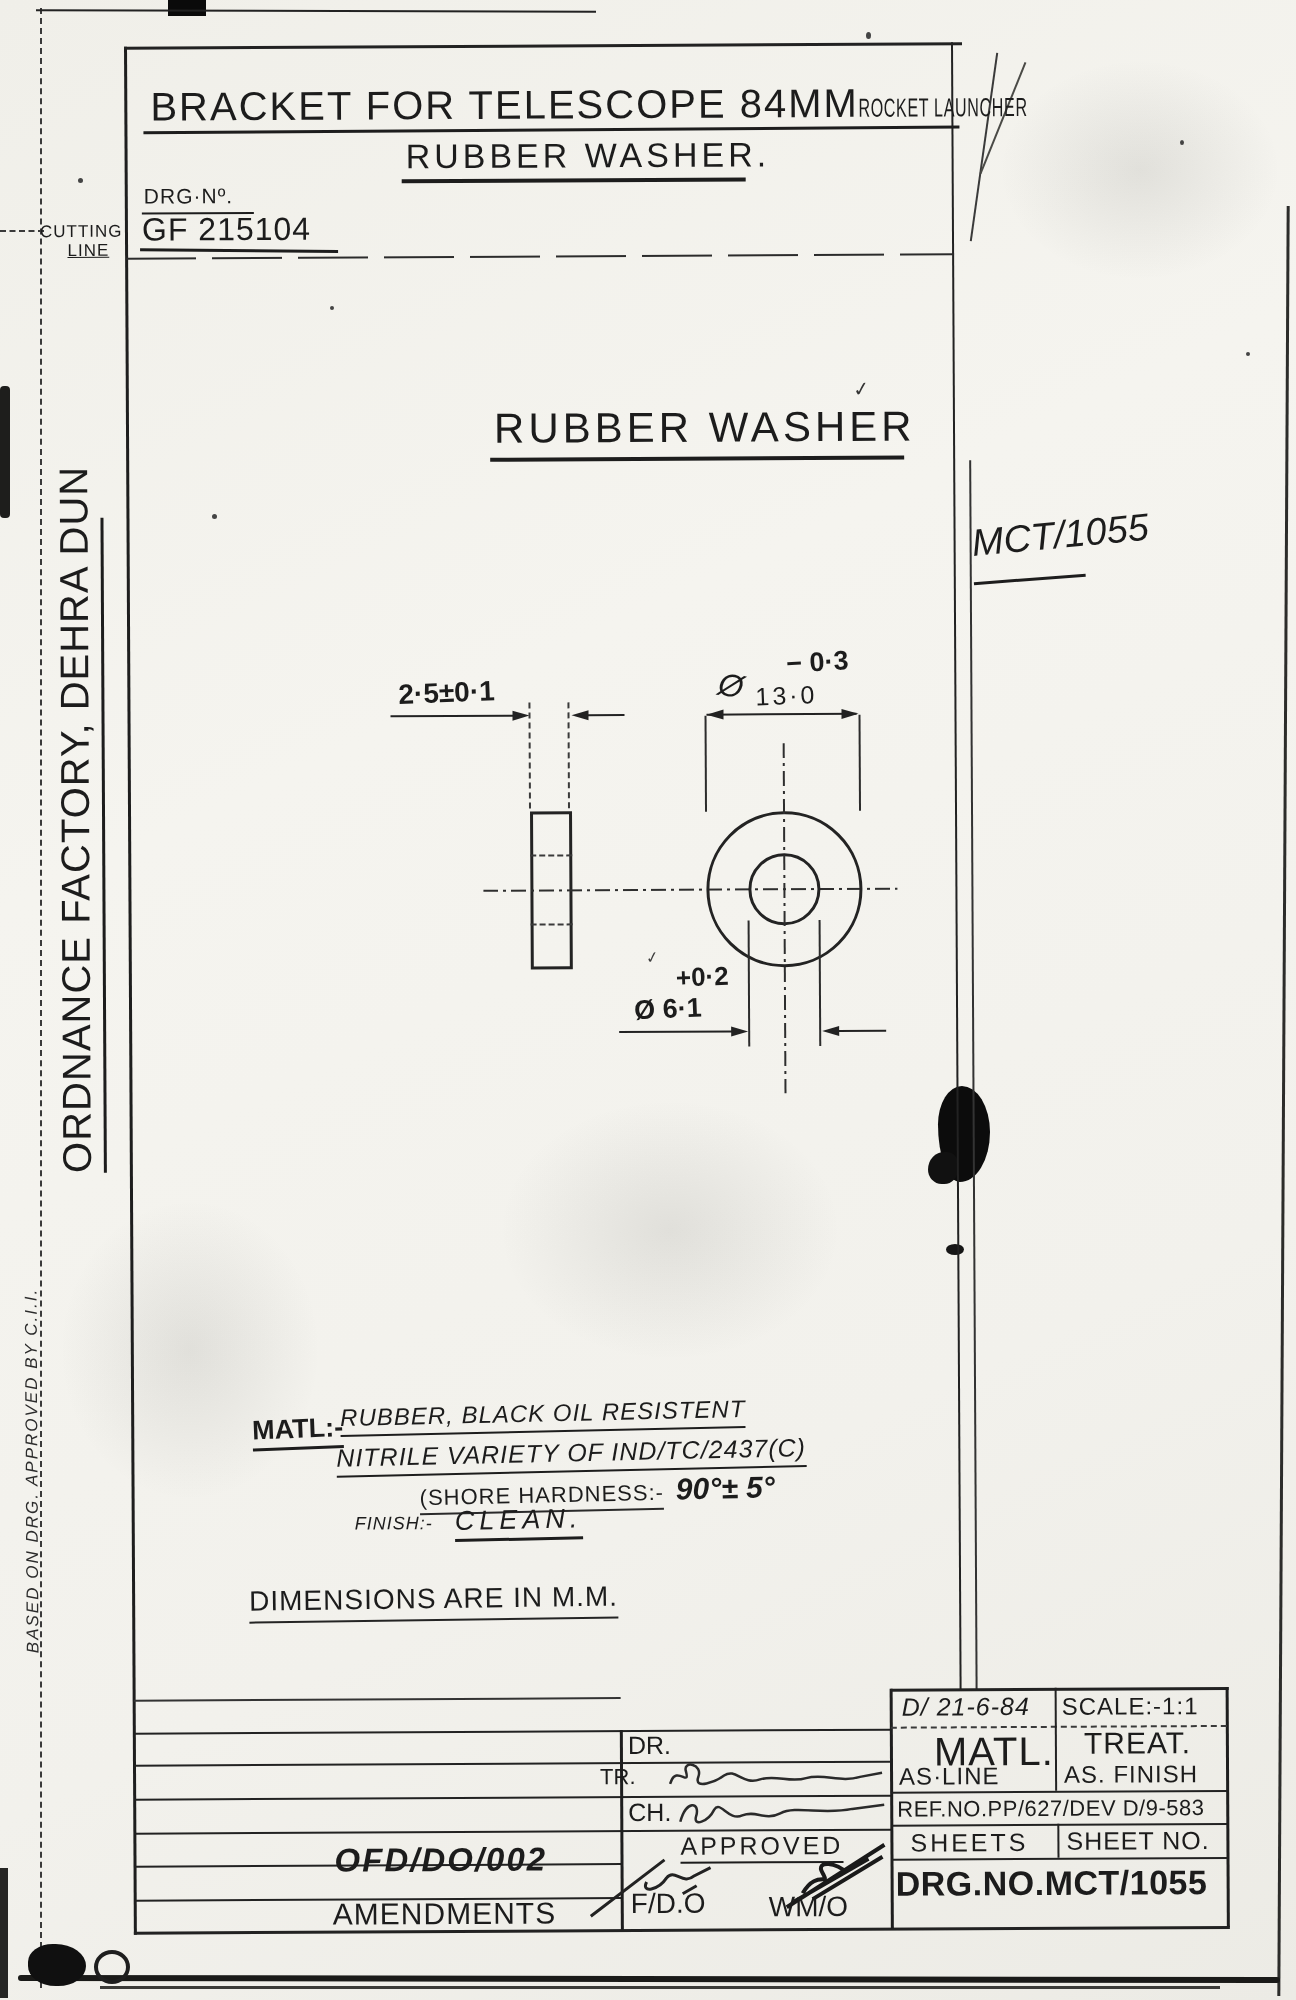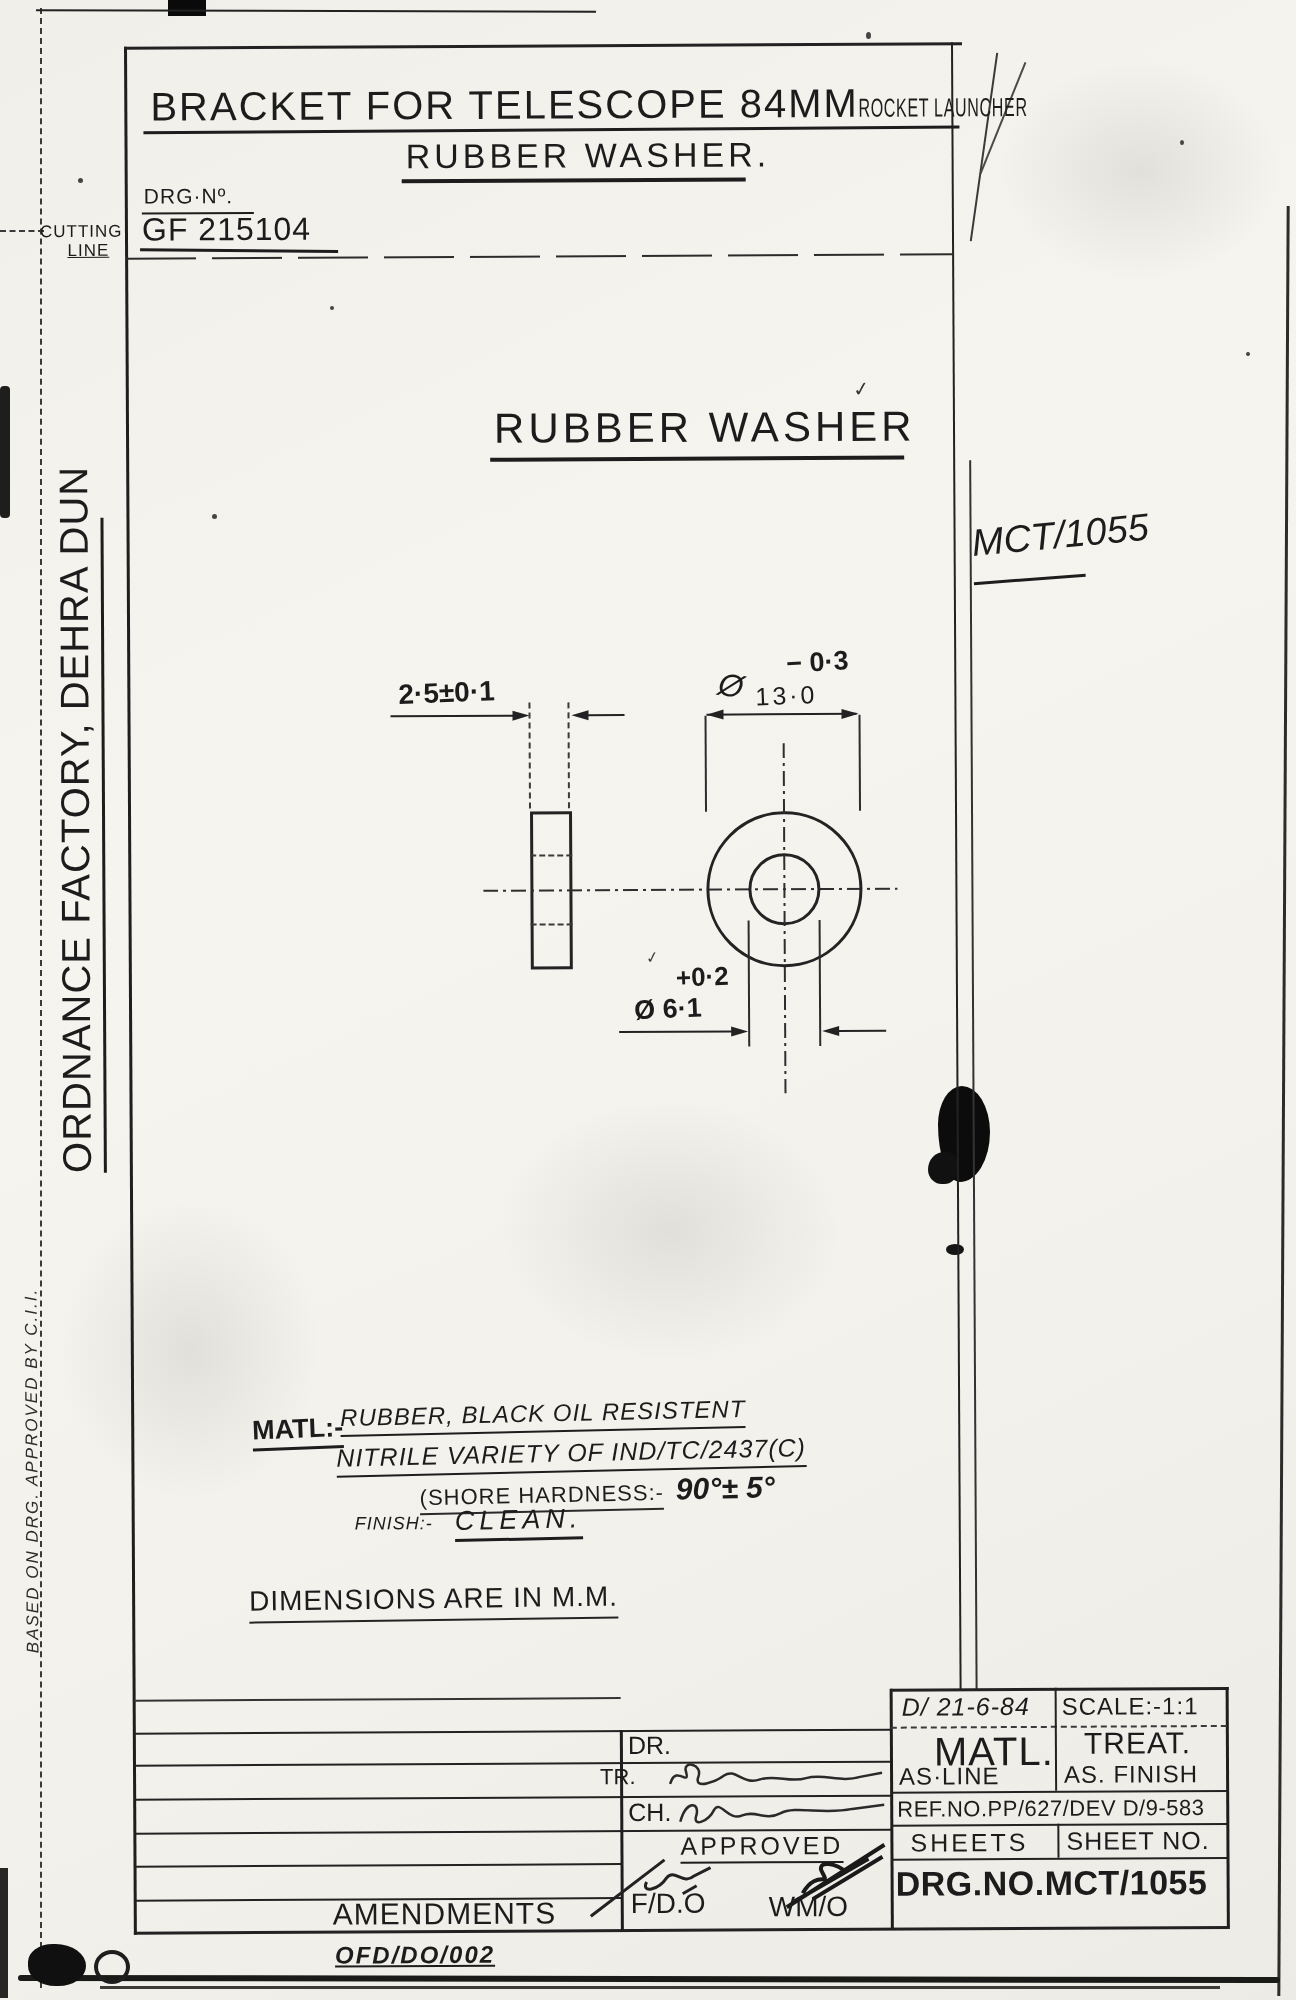--- a/index.html
+++ b/index.html
@@ -136,21 +136,21 @@
     <div class="abs ink nowrap" style="left:246px;top:1582px;font-size:28px;letter-spacing:1px;border-bottom:2.5px solid #242424;padding-bottom:4px;transform:rotate(-0.5deg);">DIMENSIONS ARE IN M.M.</div>
 
     <div class="abs hl" style="left:130px;top:1697px;width:487px;height:2px;background:#333;"></div>
     <div class="abs hl" style="left:130px;top:1730px;width:757px;"></div>
     <div class="abs hl" style="left:130px;top:1762px;width:757px;"></div>
     <div class="abs hl" style="left:130px;top:1796px;width:757px;"></div>
     <div class="abs hl" style="left:130px;top:1830px;width:757px;"></div>
     <div class="abs hl" style="left:130px;top:1863px;width:487px;"></div>
     <div class="abs hl" style="left:130px;top:1897px;width:487px;"></div>
     <div class="abs ink nowrap" style="left:328px;top:1896px;font-size:30px;letter-spacing:1px;">AMENDMENTS</div>
-    <div class="abs ink nowrap hand" style="left:330px;top:1940px;font-size:24px;font-weight:700;letter-spacing:2px;text-decoration:underline;">OFD/DO/002</div>
+    <div class="abs ink nowrap hand" style="left:330px;top:1840px;font-size:33px;font-weight:700;letter-spacing:2px;">OFD/DO/002</div>
 
     <div class="abs" style="left:616px;top:1730px;width:3px;height:200px;background:#1e1e1e;"></div>
     <div class="abs" style="left:886px;top:1690px;width:3px;height:240px;background:#1e1e1e;"></div>
     <div class="abs ink" style="left:624px;top:1731px;font-size:25px;">DR.</div>
     <div class="abs ink" style="left:596px;top:1764px;font-size:22px;">TR.</div>
     <div class="abs ink" style="left:624px;top:1798px;font-size:25px;">CH.</div>
     <svg class="abs" style="left:660px;top:1758px;" width="225" height="36" viewBox="0 0 225 36">
       <path d="M6 26 C12 6, 26 30, 22 14 C18 2, 40 6, 34 20 C30 32, 52 24, 60 18 C72 10, 78 28, 96 22 C112 17, 126 26, 142 21 C160 16, 176 26, 196 20 L218 16" stroke="#2a2a2a" stroke-width="2.5" fill="none"></path>
     </svg>
     <svg class="abs" style="left:668px;top:1792px;" width="220" height="40" viewBox="0 0 220 40">

